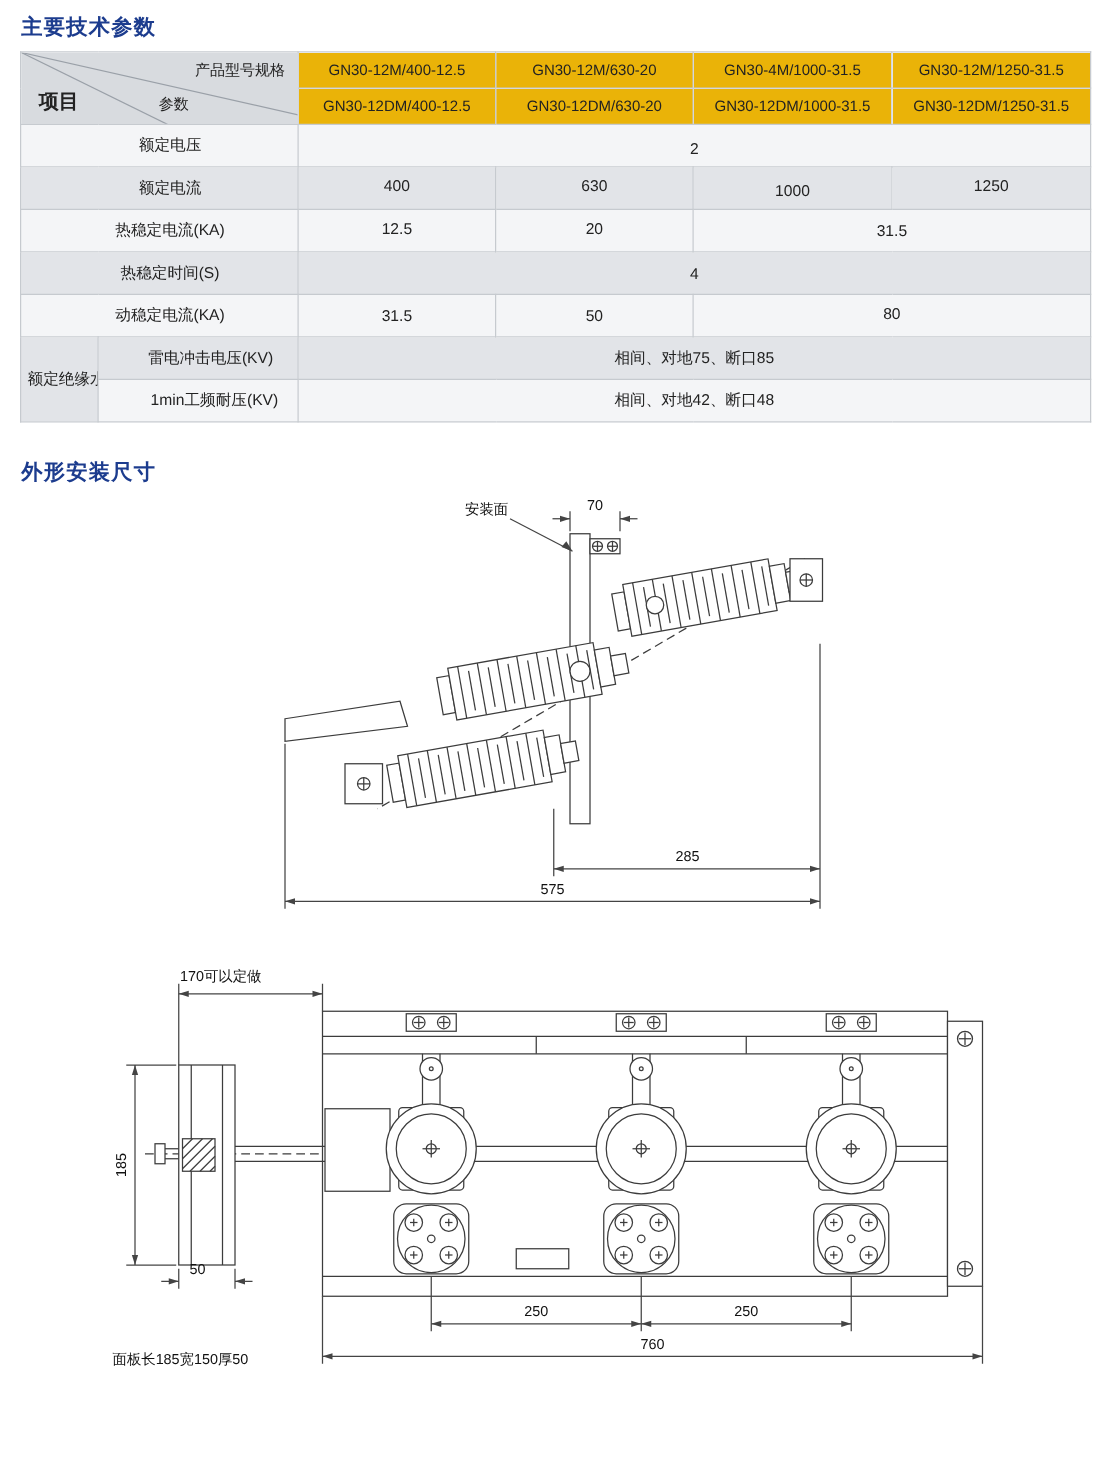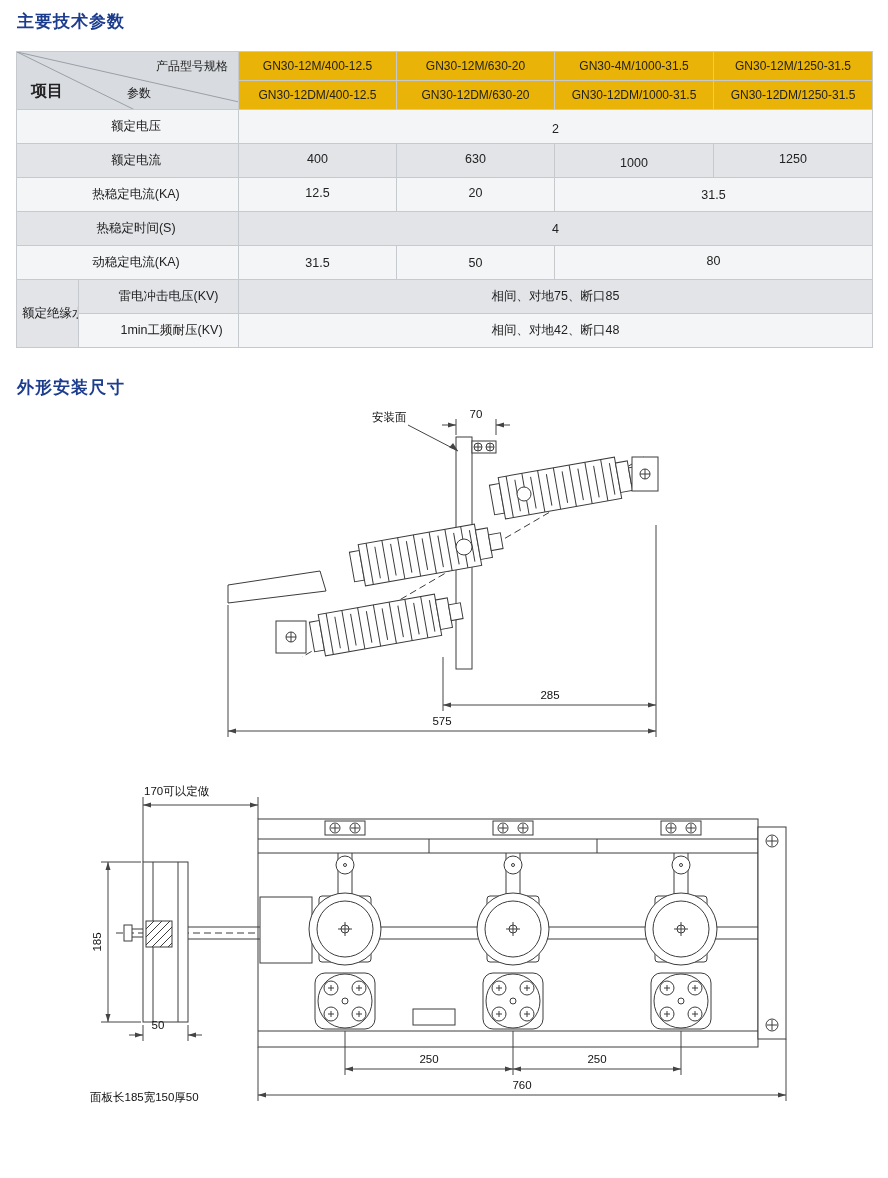--- a/index.html
+++ b/index.html
@@ -8,21 +8,21 @@
     width:888px; height:1178px; position:relative;
     font-family:"Liberation Sans","DejaVu Sans",sans-serif;
     color:#222; overflow:hidden;
   }
   .section-title {
     color:#1c3c8e; font-size:17px; font-weight:bold;
     padding:10px 17px 0 17px; letter-spacing:1px;
   }
   table.spec {
     border-collapse:collapse; table-layout:fixed;
-    width:856px; margin:18px 0 0 16px;
+    width:856px; margin:8px 0 0 16px;
   }
   table.spec td, table.spec th {
     border:1px solid #c6cacf; font-size:12.5px; font-weight:normal;
     text-align:center; vertical-align:middle; color:#222;
     overflow:hidden; white-space:nowrap;
   }
   tr.hdr { height:29px; }
   tr.hdr th { background:#eab308; font-size:12px; }
   tr.body-row { height:34px; }
   tr.light { background:#f4f5f7; }

